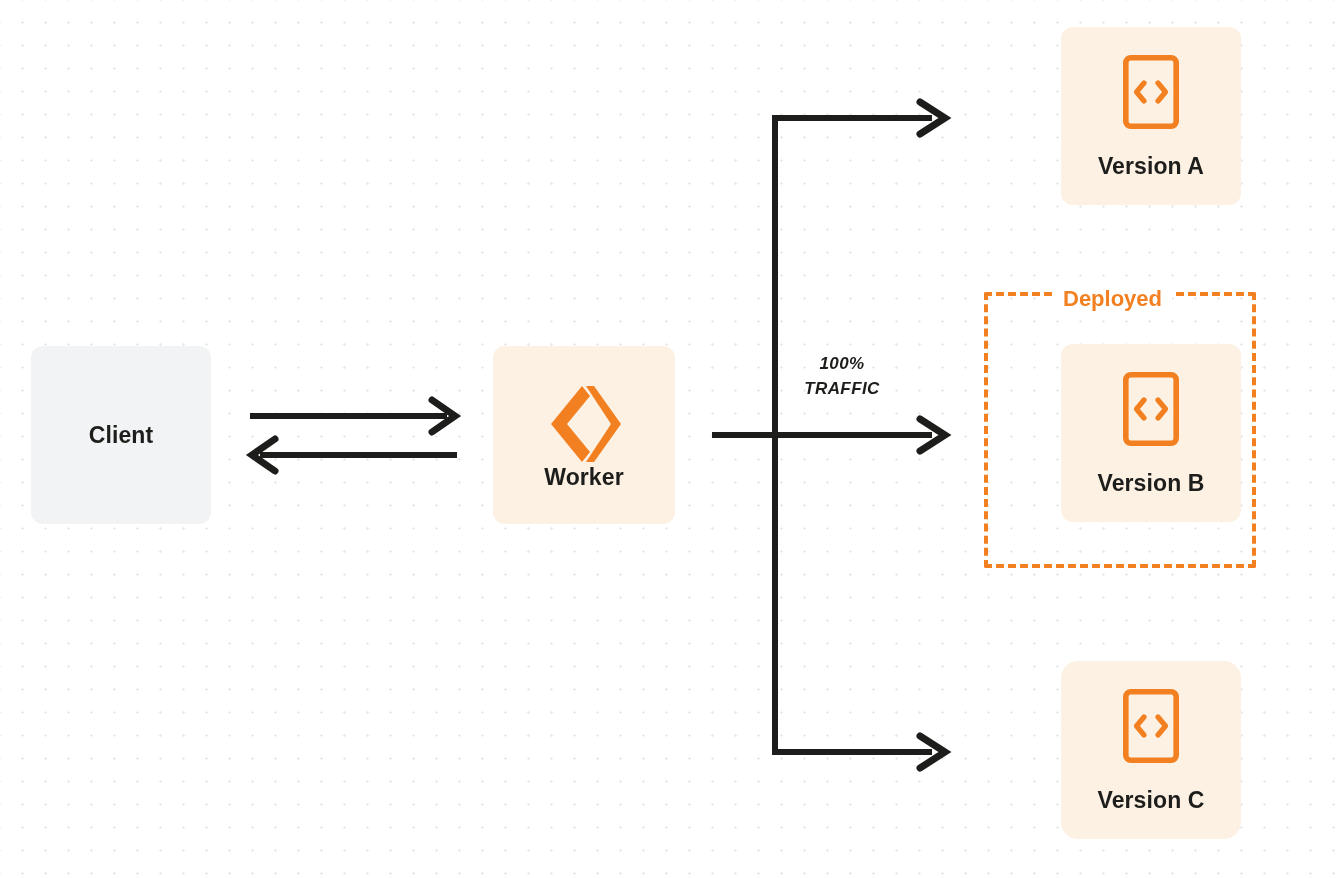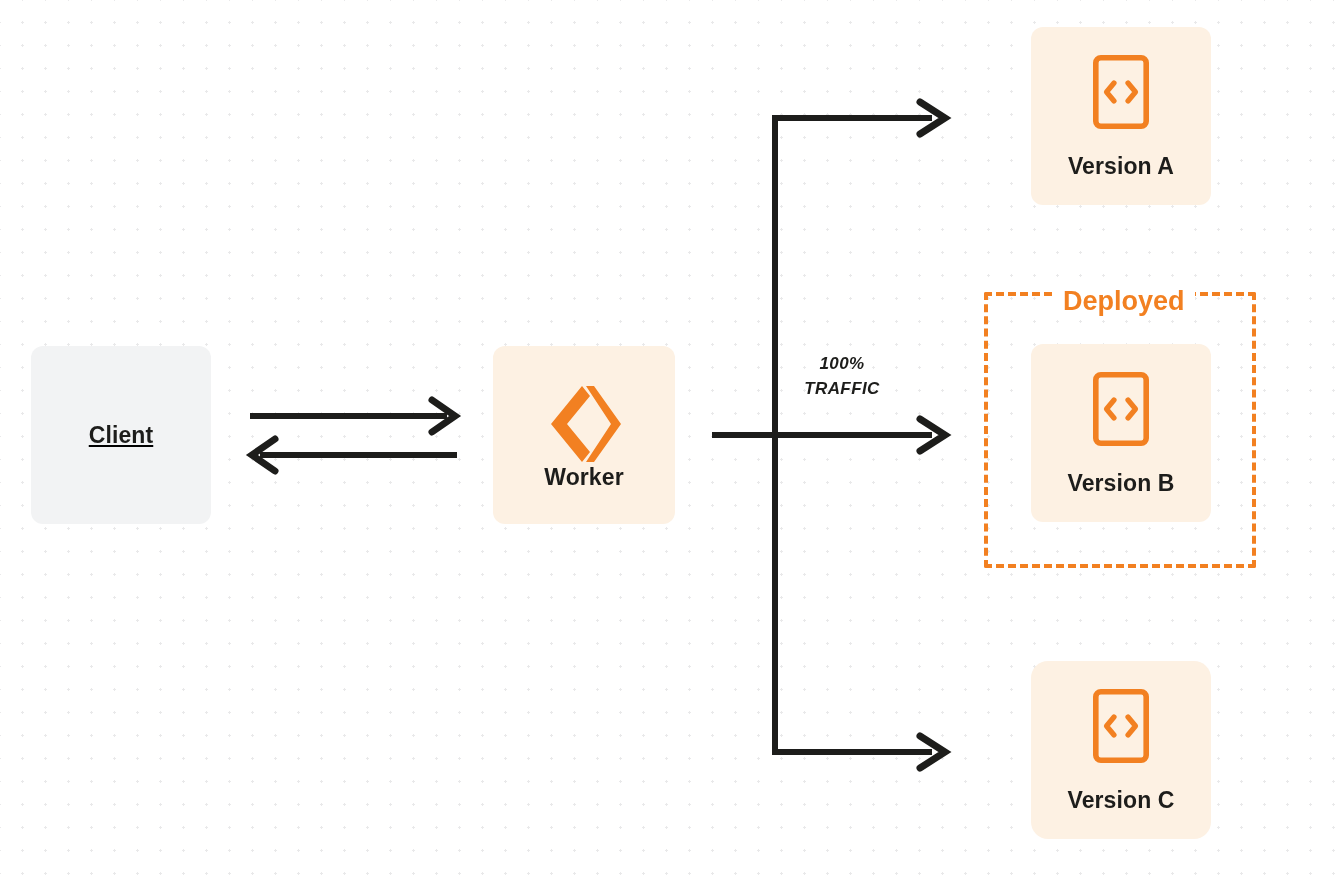--- a/index.html
+++ b/index.html
@@ -34,43 +34,43 @@
   .node-label {
     font-size: 23px;
     font-weight: bold;
     color: #1d1d1b;
     letter-spacing: 0.1px;
     line-height: 1;
   }
 
   .client-node {
     background: #f2f3f4;
-    text-decoration: underline;
   }
 
   .version-node {
     background: #fdf1e3;
     gap: 26px;
+    margin-left: 30px;
   }
 
   .worker-node {
     background: #fdf1e3;
   }
 
   
   .deployed-group {
     position: absolute;
     box-sizing: border-box;
     border: 4px dashed #f28021;
     border-radius: 2px;
     background: transparent;
   }
   .deployed-label {
     position: absolute;
-    font-size: 27px;
+    font-size: 22px;
     font-weight: bold;
     color: #f28021;
     background: #ffffff;
     padding: 0 10px;
     white-space: nowrap;
     line-height: 1;
   }
 
   
   .traffic-label {

